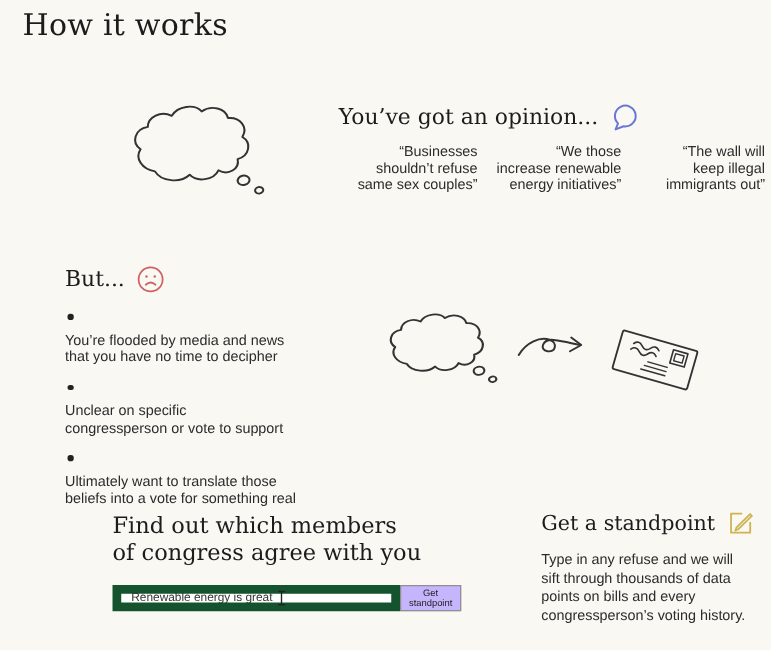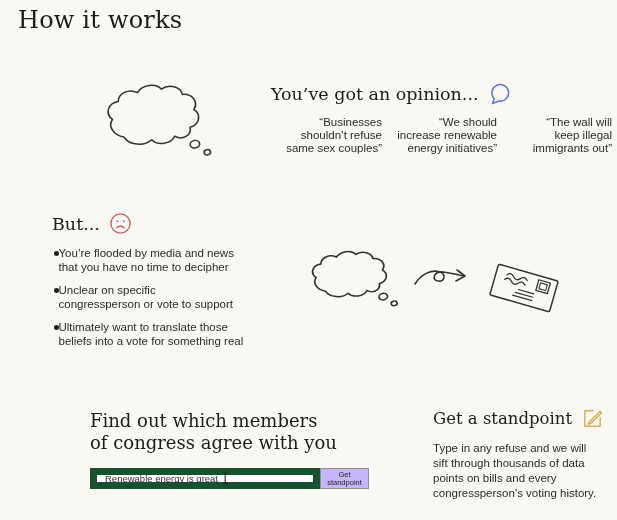--- a/index.html
+++ b/index.html
@@ -18,21 +18,21 @@
   .cloud-top{position:absolute;left:100px;top:82px;}
 
   
   .opinion{position:absolute;left:271px;top:82px;width:340px;text-align:right;}
   .quote{position:absolute;width:110px;font-size:11.5px;line-height:13px;color:#2b2b2b;}
   .q0{left:1px;top:34px;} .q1{left:116px;top:34px;} .q2{left:231px;top:34px;}
 
   
   .but{position:absolute;left:52px;top:212px;width:280px;}
   .bullets{list-style:none;margin:12px 0 0;padding:0;}
-  .bullets li{display:flex;margin:0 0 10px;font-size:11.5px;line-height:13.5px;color:#2b2b2b;}
+  .bullets li{display:flex;gap:11px;margin:0 0 10px;font-size:11.5px;line-height:13.5px;color:#2b2b2b;flex-direction:column;}
   .dot{flex:none;width:4.5px;height:4.5px;border-radius:50%;background:#222;margin-top:4px;margin-left:2px;}
 
   
   .flow{position:absolute;left:298px;top:243px;}
 
   
   .find{position:absolute;left:90px;top:410px;width:290px;height:90px;}
   .find h2{font-size:18px;line-height:21.5px;}
   .search-row{position:absolute;left:0;top:58px;display:flex;}
   .input-box{
@@ -72,21 +72,21 @@
   <section class="opinion">
     <div class="h-row">
       <h2 class="serif">You’ve got an opinion...</h2>
       <svg width="24" height="24" viewBox="0 0 24 24">
         <path d="M4.5 21.5 L6.4 16.7 A8.3 8.3 0 1 1 10.9 19 Z" fill="none" stroke="#6b77d8" stroke-width="1.6" stroke-linejoin="round" stroke-linecap="round"></path>
       </svg>
     </div>
     <div class="quote pre q0">“Businesses
 shouldn’t refuse
 same sex couples”</div>
-    <div class="quote pre q1">“We should
+    <div class="quote pre q1">“We those
 increase renewable
 energy initiatives”</div>
     <div class="quote pre q2">“The wall will
 keep illegal
 immigrants out”</div>
   </section>
 
   <section class="but">
     <div class="h-row">
       <h2 class="serif">But...</h2>

